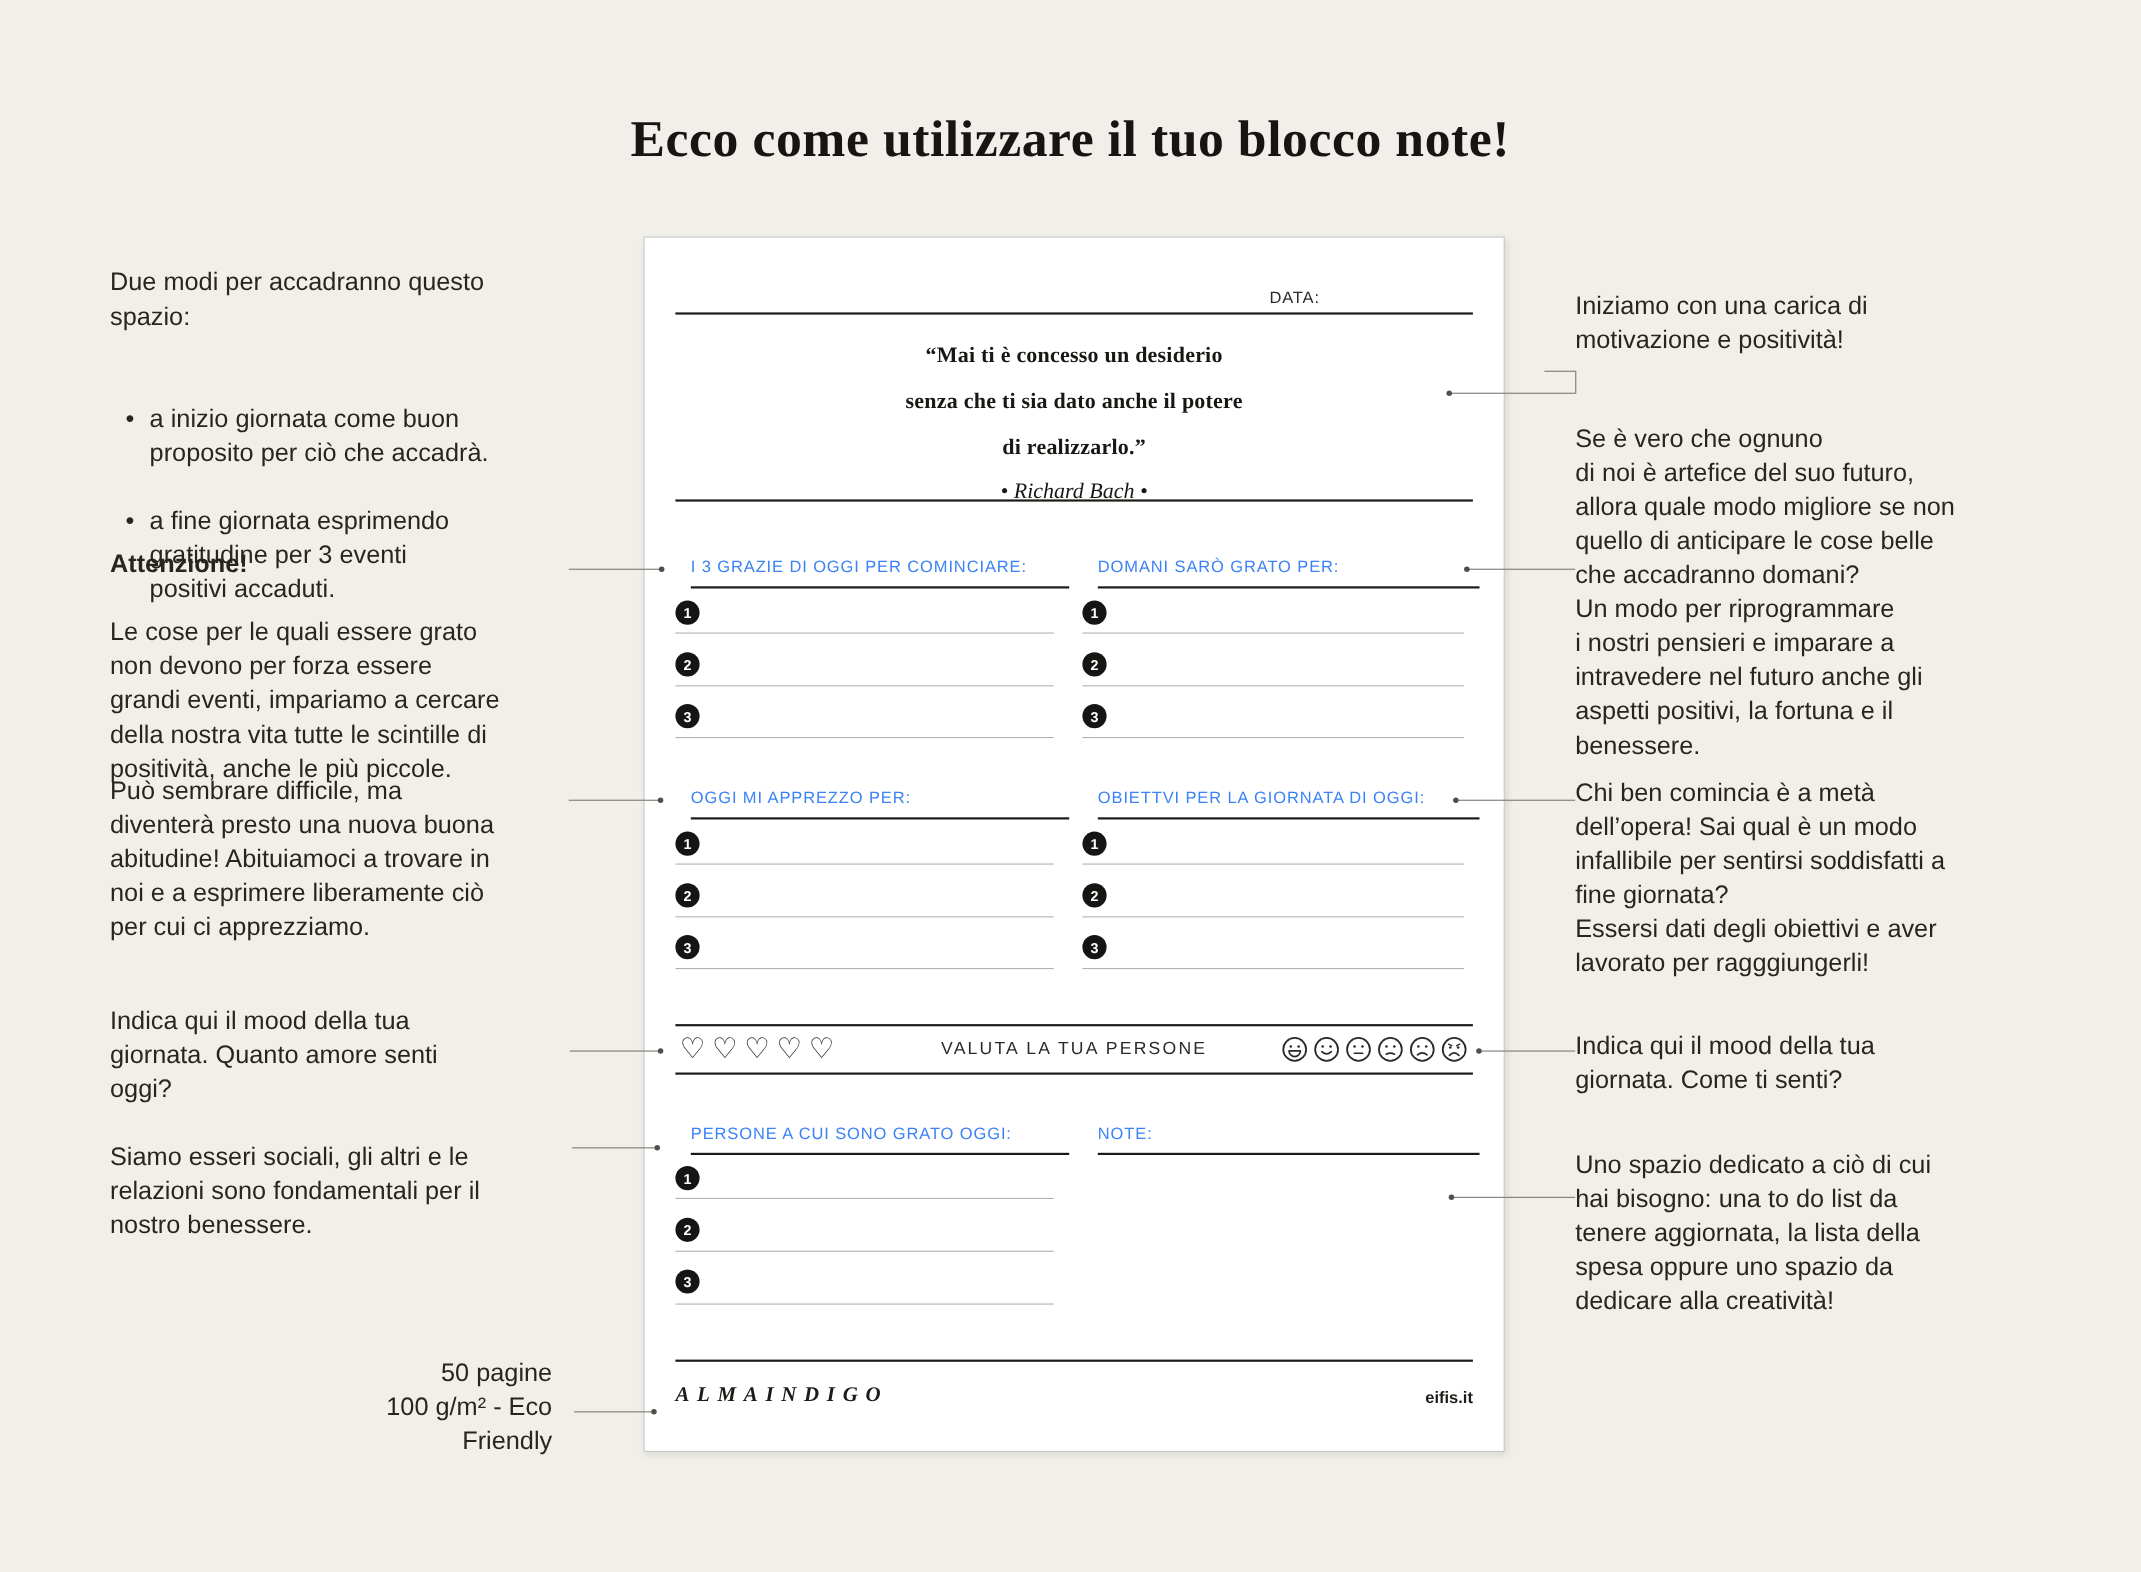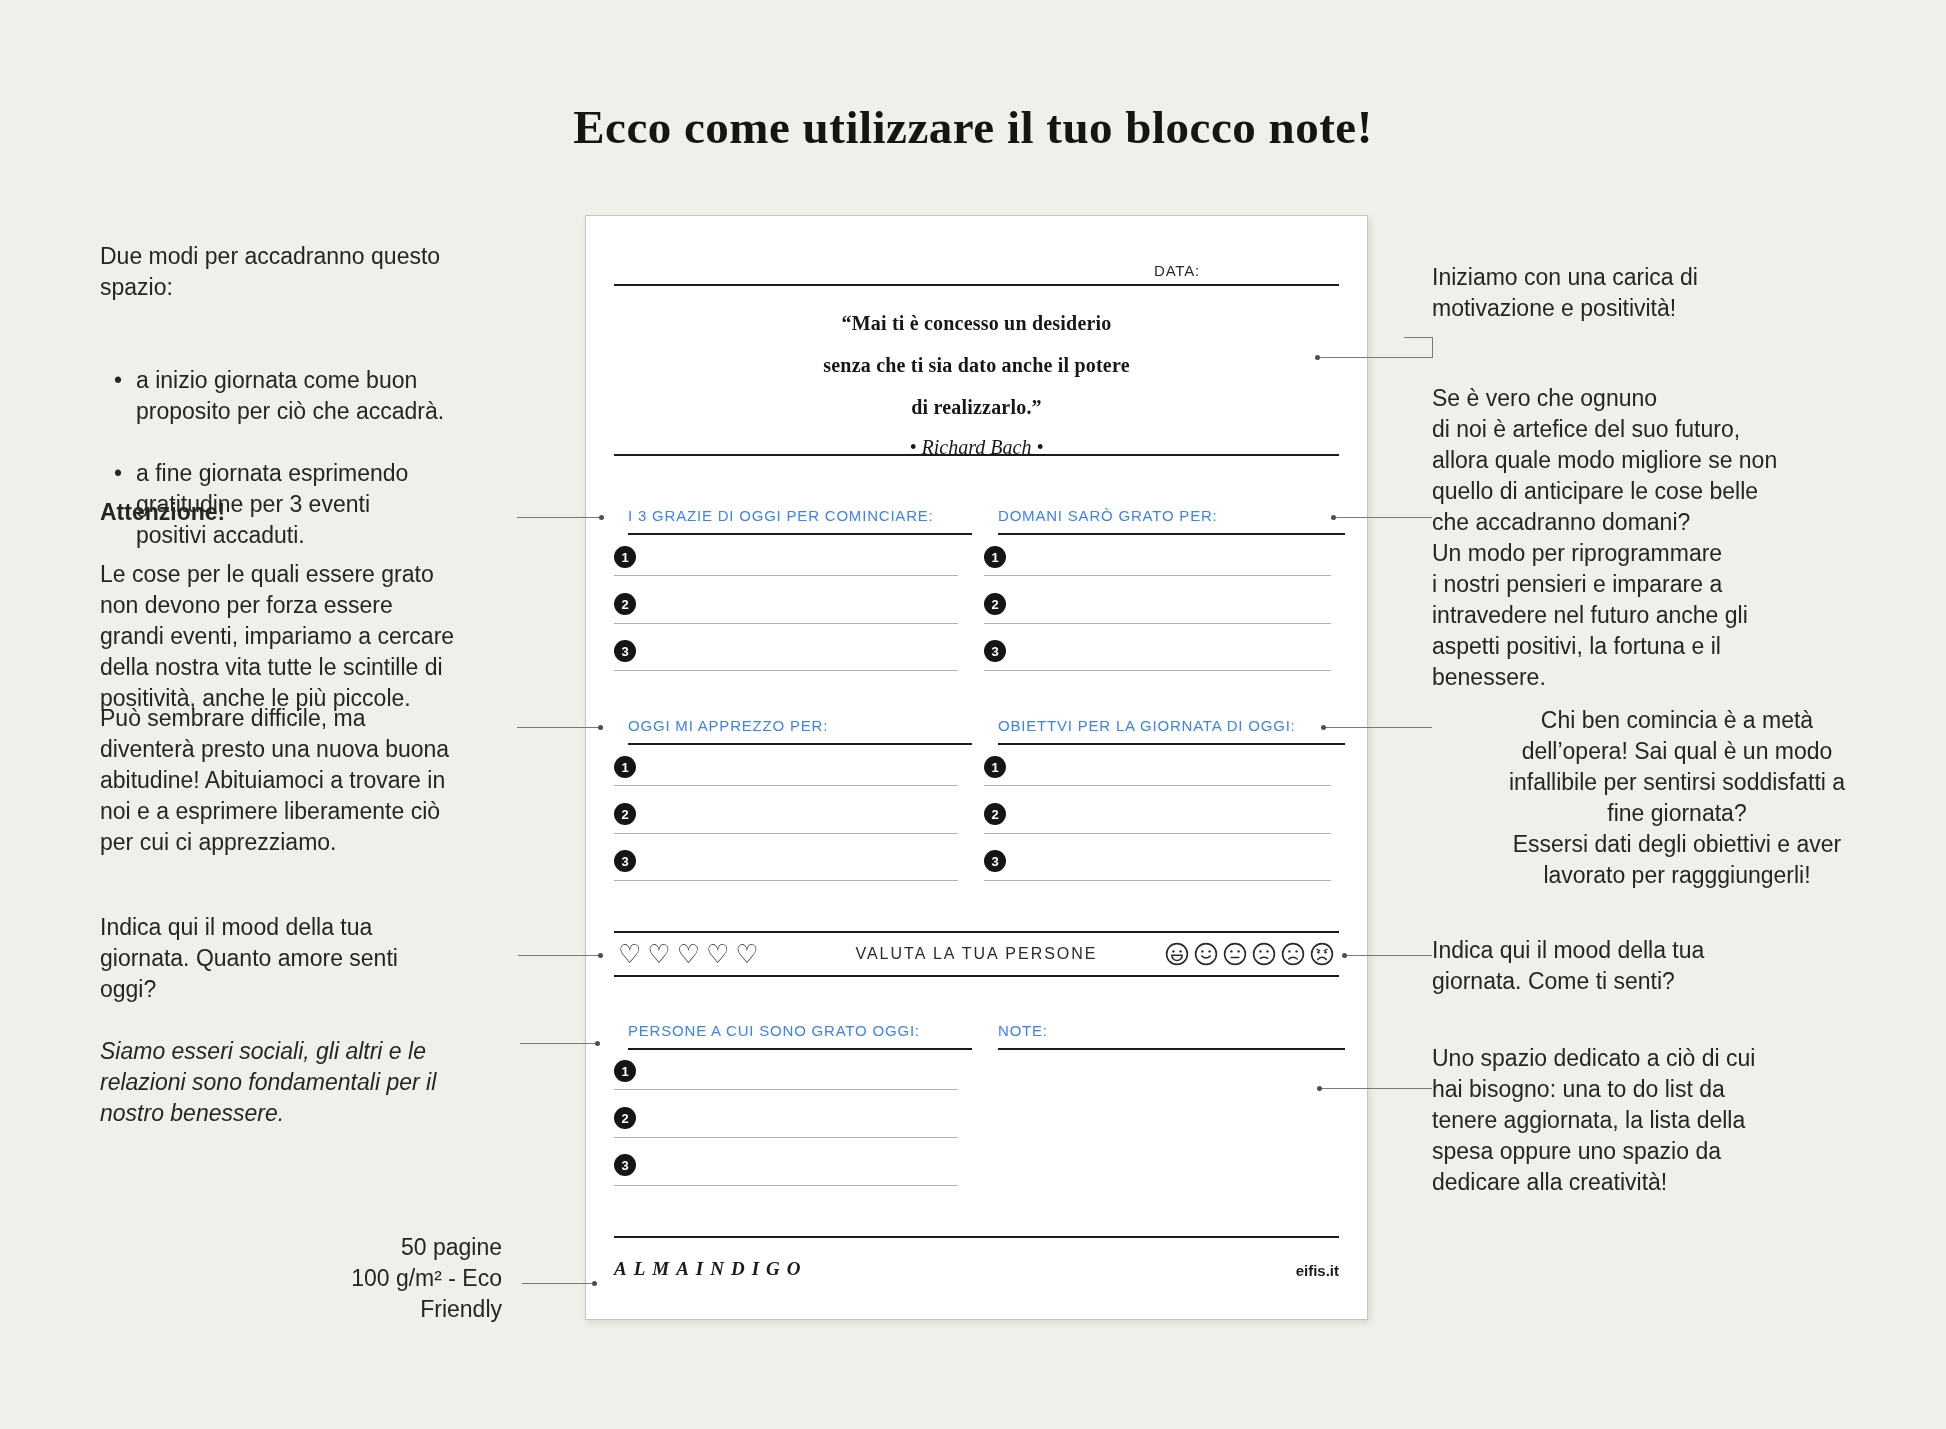--- a/index.html
+++ b/index.html
@@ -87,41 +87,41 @@
   <div class="ann" style="left:100px;top:703px;width:460px;">Può sembrare difficile, ma
 diventerà presto una nuova buona
 abitudine! Abituiamoci a trovare in
 noi e a esprimere liberamente ciò
 per cui ci apprezziamo.</div>
 
   <div class="ann" style="left:100px;top:912px;width:440px;">Indica qui il mood della tua
 giornata. Quanto amore senti
 oggi?</div>
 
-  <div class="ann" style="left:100px;top:1036px;width:450px;font-style:italic;">Siamo esseri sociali, gli altri e le
+  <div class="ann" style="left:100px;top:1036px;width:450px;">Siamo esseri sociali, gli altri e le
 relazioni sono fondamentali per il
 nostro benessere.</div>
 
   <div class="ann" style="left:100px;top:1232px;width:402px;text-align:right;">50 pagine
 100 g/m² - Eco
 Friendly</div>
 
   <div class="ann" style="left:1432px;top:262px;width:480px;">Iniziamo con una carica di
 motivazione e positività!</div>
   <div class="ann" style="left:1432px;top:383px;width:490px;">Se è vero che ognuno
 di noi è artefice del suo futuro,
 allora quale modo migliore se non
 quello di anticipare le cose belle
 che accadranno domani?
 Un modo per riprogrammare
 i nostri pensieri e imparare a
 intravedere nel futuro anche gli
 aspetti positivi, la fortuna e il
 benessere.</div>
-  <div class="ann" style="left:1432px;top:705px;width:490px;text-align:center;">Chi ben comincia è a metà
+  <div class="ann" style="left:1432px;top:705px;width:490px;">Chi ben comincia è a metà
 dell’opera! Sai qual è un modo
 infallibile per sentirsi soddisfatti a
 fine giornata?
 Essersi dati degli obiettivi e aver
 lavorato per ragggiungerli!</div>
   <div class="ann" style="left:1432px;top:935px;width:460px;">Indica qui il mood della tua
 giornata. Come ti senti?</div>
   <div class="ann" style="left:1432px;top:1043px;width:480px;">Uno spazio dedicato a ciò di cui
 hai bisogno: una to do list da
 tenere aggiornata, la lista della

